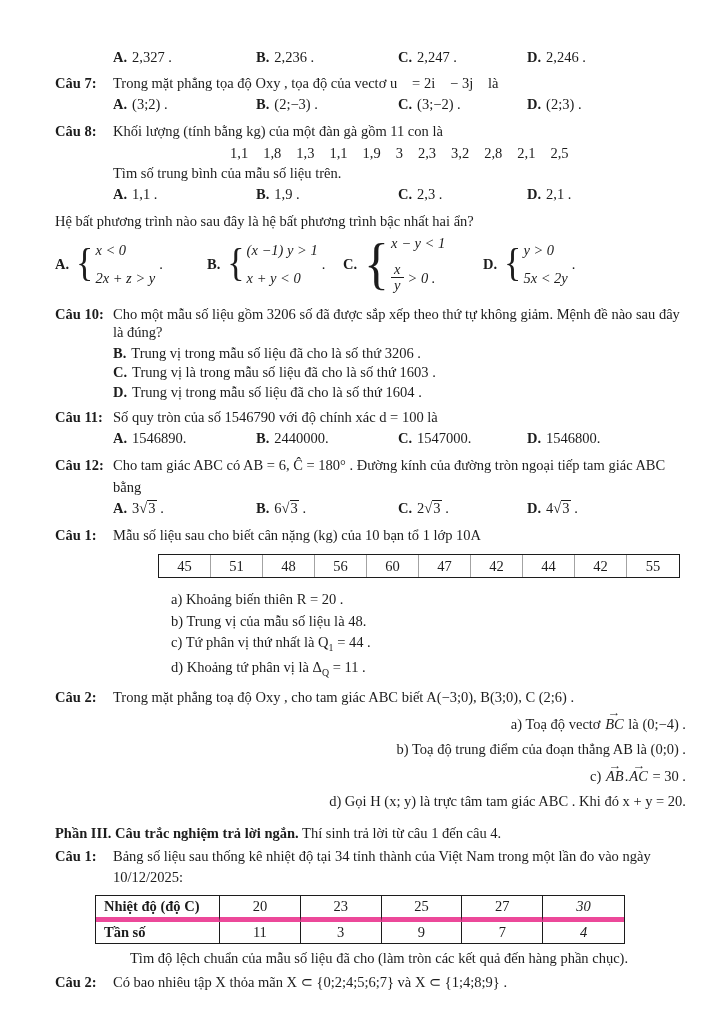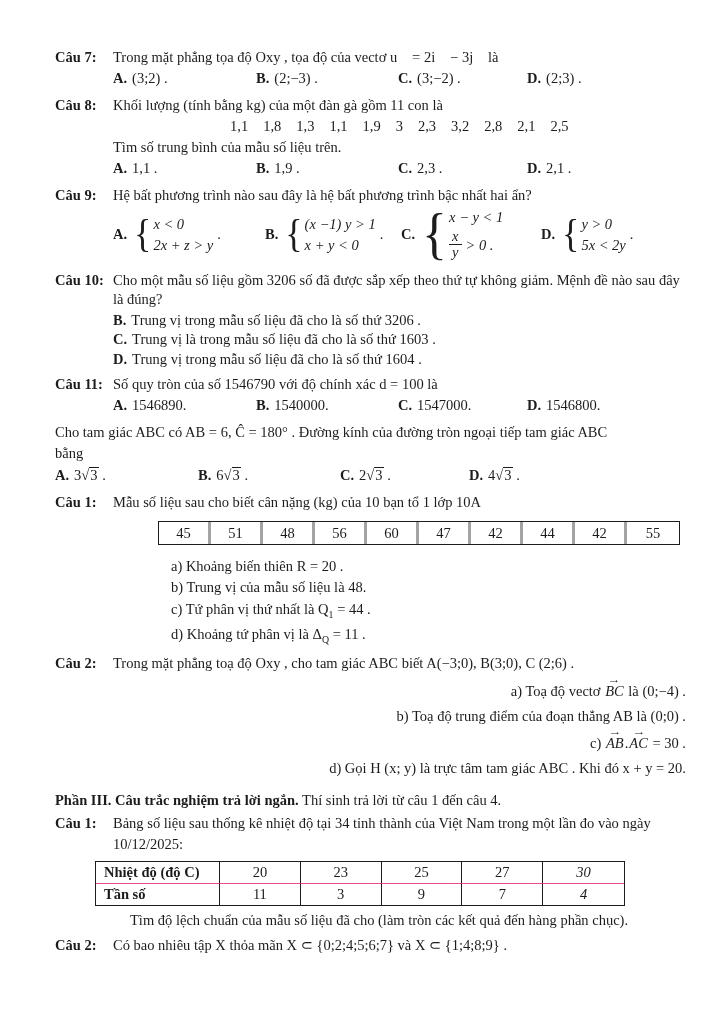--- a/index.html
+++ b/index.html
@@ -22,61 +22,67 @@
   .opts-list .opt { margin:1.5px 0; }
   .opt-letter { font-weight:700; margin-right:5px; }
   .math { }
   .rad { display:inline-block; border-top:1px solid currentColor; padding:0 1px; line-height:1.1; }
 
   
   .sys-row { display:grid; grid-template-columns:152px 136px 140px auto; align-items:center; margin:4px 0 6px 0; }
   .sys-opt { display:flex; align-items:center; }
   .brace { font-size:36px; font-weight:400; line-height:0.85; margin:0 2px 0 2px; display:inline-block; transform:scaleY(1.1); }
   .brace.tall { font-size:52px; }
-  .sys-lines { display:inline-flex; flex-direction:column; font-style:italic; gap:3px; }
+  .sys-lines { display:inline-flex; flex-direction:column; font-style:italic; gap:10px; }
   .sys-period { margin-left:4px; }
   .frac { display:inline-flex; flex-direction:column; text-align:center; vertical-align:middle; line-height:1.05; margin-right:4px; }
   .frac .num { border-bottom:1px solid currentColor; padding:0 3px; }
   .fline { display:flex; align-items:center; }
 
   
   .stmt { margin:3.5px 0; margin-left:58px; }
   .stmt.wide { margin:7px 0 7px 58px;text-align:right; }
   sub { font-size:0.68em; }
   .vec { font-style:italic; position:relative; display:inline-block; padding:2px 1px 0 1px; }
   .vec::after { content:"→"; position:absolute; left:50%; top:-0.62em; transform:translateX(-50%) scaleX(1.25); font-size:0.72em; font-style:normal; }
 
   
   .section-head { margin:7px 0 5px 0; }
   .section-head b { font-weight:700; }
 
   
   .wtable { display:grid; grid-template-columns:repeat(10,1fr); width:520px; margin:10px 0 12px 45px; border:1.8px solid #1c1c1c; }
-  .wtable .cell { border-right:3px solid #a3a3a3; text-align:center; height:22px; line-height:22px; }
+  .wtable .cell { border-right:1px solid #a3a3a3; text-align:center; height:22px; line-height:22px; }
   .wtable .cell:last-child { border-right:none; }
 
   
   .ttable { width:528px; margin:5px 0 5px 40px; border:1.8px solid #1c1c1c; }
   .trow { display:grid; grid-template-columns:124px repeat(5,1fr); }
-  .trow .tcell { border-right:1px solid #1c1c1c; border-bottom:1px solid #ec4899; text-align:center; height:21px; line-height:21px; }
+  .trow .tcell { border-right:1px solid #1c1c1c; border-bottom:5px solid #ec4899; text-align:center; height:21px; line-height:21px; }
   .trow .tcell:last-child { border-right:none;font-style:italic; }
   .trow:last-child .tcell { border-bottom:none; }
   .tcell.th { font-weight:700; text-align:left; padding-left:8px; }
 
   
   .numline { display:flex; gap:15px; margin:2px 0 2px 117px; }
   .numline .num-item { white-space:nowrap; }
 
   .note-line { margin-left:75px; margin-top:2px; }
 </style>
 </head>
 <body>
 
 <div class="sheet">
 
+  <div class="opts-grid top-row">
+      <div class="opt"><span class="opt-letter">A.</span><span>2,327 .</span></div>
+      <div class="opt"><span class="opt-letter">B.</span><span>2,236 .</span></div>
+      <div class="opt"><span class="opt-letter">C.</span><span>2,247 .</span></div>
+      <div class="opt"><span class="opt-letter">D.</span><span>2,246 .</span></div>
+    </div>
 
   <div class="q-row">
     <div class="qlabel">Câu 7:</div>
     <div class="qbody">
       <div class="stem">Trong mặt phẳng tọa độ Oxy , tọa độ của vectơ u⃗ = 2i⃗ − 3j⃗ là</div>
       <div class="opts-grid">
           <div class="opt"><span class="opt-letter">A.</span><span class="math">(3;2) .</span></div>
           <div class="opt"><span class="opt-letter">B.</span><span class="math">(2;−3) .</span></div>
           <div class="opt"><span class="opt-letter">C.</span><span class="math">(3;−2) .</span></div>
           <div class="opt"><span class="opt-letter">D.</span><span class="math">(2;3) .</span></div>
@@ -105,21 +111,20 @@
       <div class="opts-grid">
           <div class="opt"><span class="opt-letter">A.</span><span>1,1 .</span></div>
           <div class="opt"><span class="opt-letter">B.</span><span>1,9 .</span></div>
           <div class="opt"><span class="opt-letter">C.</span><span>2,3 .</span></div>
           <div class="opt"><span class="opt-letter">D.</span><span>2,1 .</span></div>
         </div>
     </div>
   </div>
 
   <div class="q-row">
-    <div class="qlabel">Câu 9:</div>
     <div class="qbody">
       <div class="stem">Hệ bất phương trình nào sau đây là hệ bất phương trình bậc nhất hai ẩn?</div>
       <div class="sys-row">
         <div class="sys-opt">
           <span class="opt-letter">A.</span>
           <span class="brace">{</span>
           <span class="sys-lines">
             <span>x &lt; 0</span>
             <span>2x + z &gt; y</span>
           </span>
@@ -172,28 +177,29 @@
         </div>
     </div>
   </div>
 
   <div class="q-row">
     <div class="qlabel">Câu 11:</div>
     <div class="qbody">
       <div class="stem">Số quy tròn của số 1546790 với độ chính xác d = 100 là</div>
       <div class="opts-grid">
           <div class="opt"><span class="opt-letter">A.</span><span>1546890.</span></div>
-          <div class="opt"><span class="opt-letter">B.</span><span>1540000.</span></div>
+          <div class="opt"><span class="opt-letter">B.</span><span>2440000.</span></div>
           <div class="opt"><span class="opt-letter">C.</span><span>1547000.</span></div>
           <div class="opt"><span class="opt-letter">D.</span><span>1546800.</span></div>
         </div>
     </div>
   </div>
 
   <div class="q-row">
+    <div class="qlabel">Câu 12:</div>
     <div class="qbody">
       <div class="stem">Cho tam giác ABC có AB = 6, Ĉ = 180° . Đường kính của đường tròn ngoại tiếp tam giác ABC</div>
       <div class="stem">bằng</div>
       <div class="opts-grid">
           <div class="opt"><span class="opt-letter">A.</span><span class="math">3√<span class="rad">3</span> .</span></div>
           <div class="opt"><span class="opt-letter">B.</span><span class="math">6√<span class="rad">3</span> .</span></div>
           <div class="opt"><span class="opt-letter">C.</span><span class="math">2√<span class="rad">3</span> .</span></div>
           <div class="opt"><span class="opt-letter">D.</span><span class="math">4√<span class="rad">3</span> .</span></div>
         </div>
     </div>

